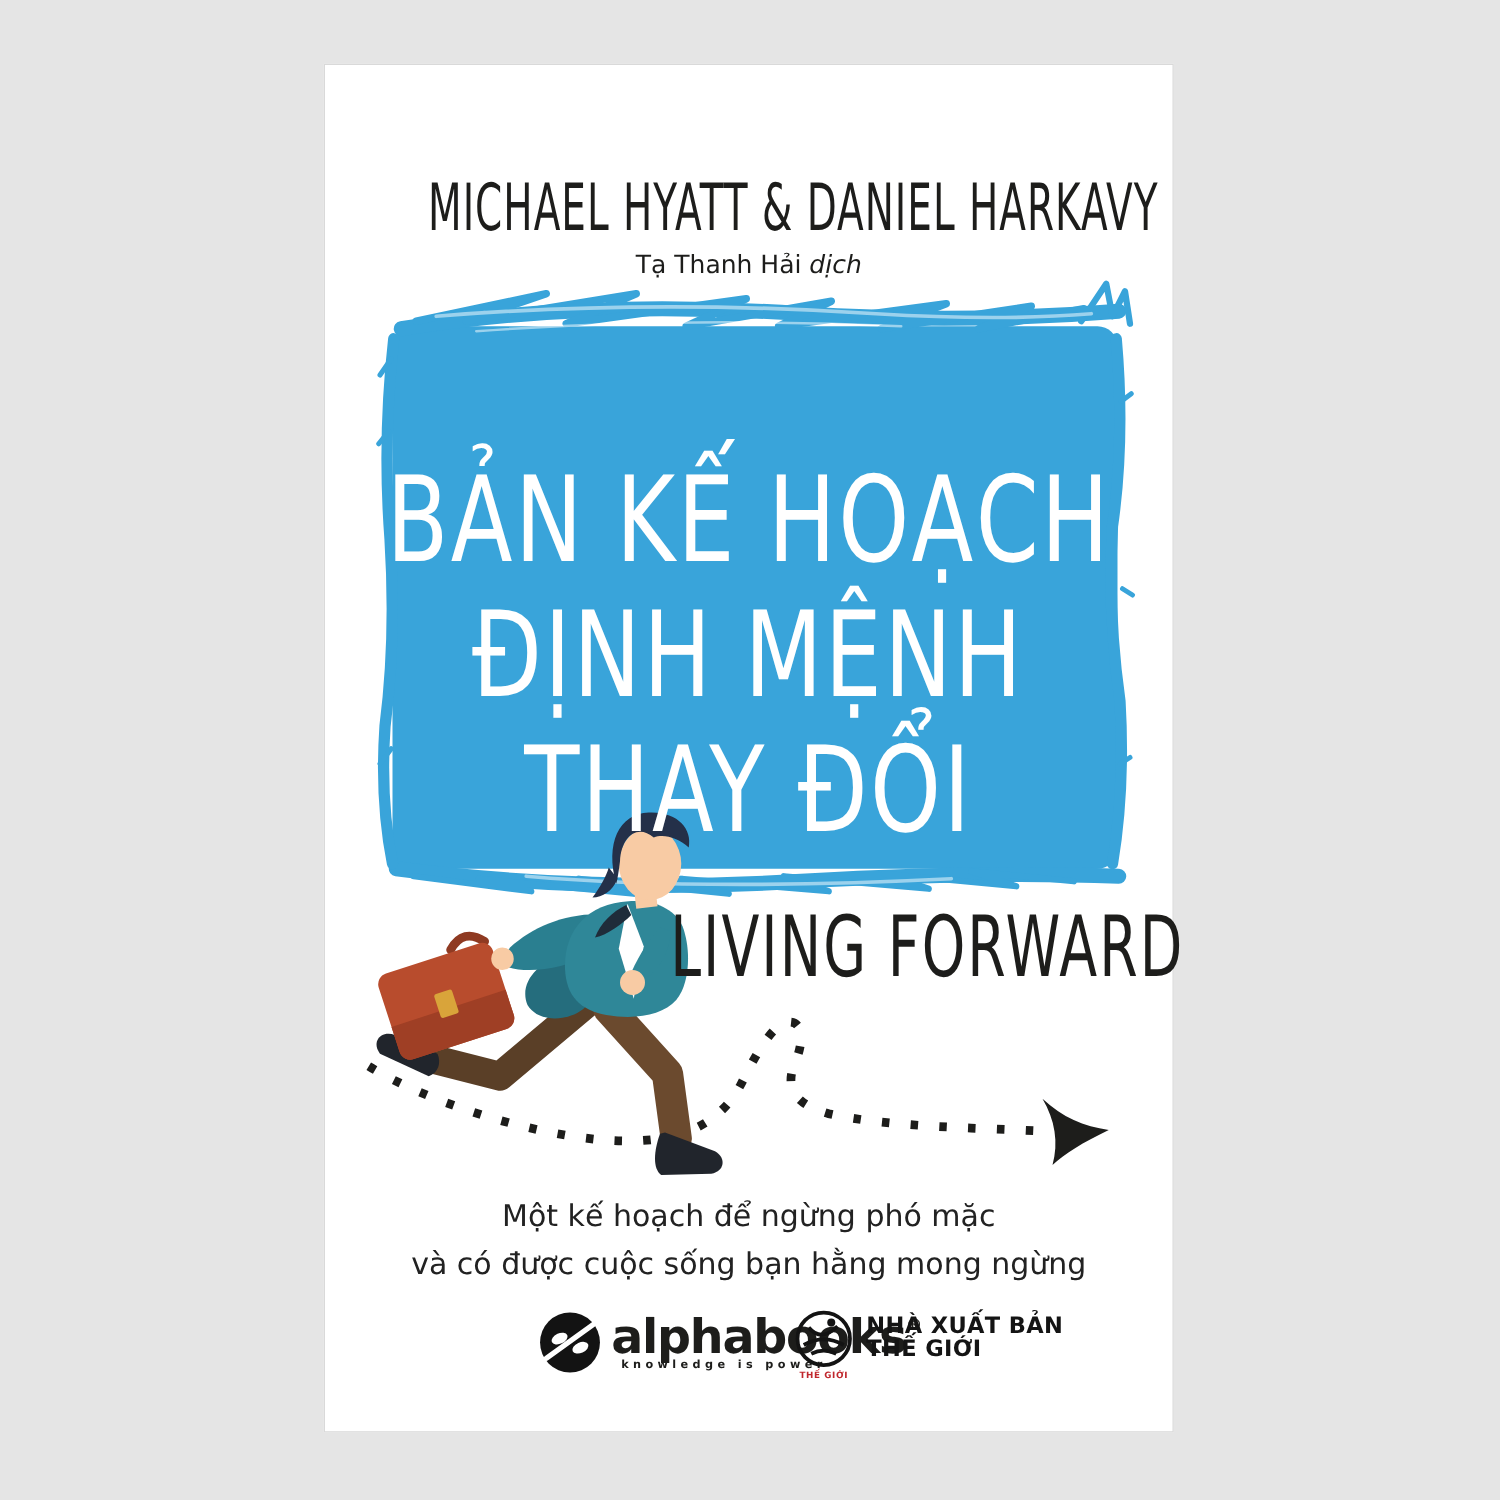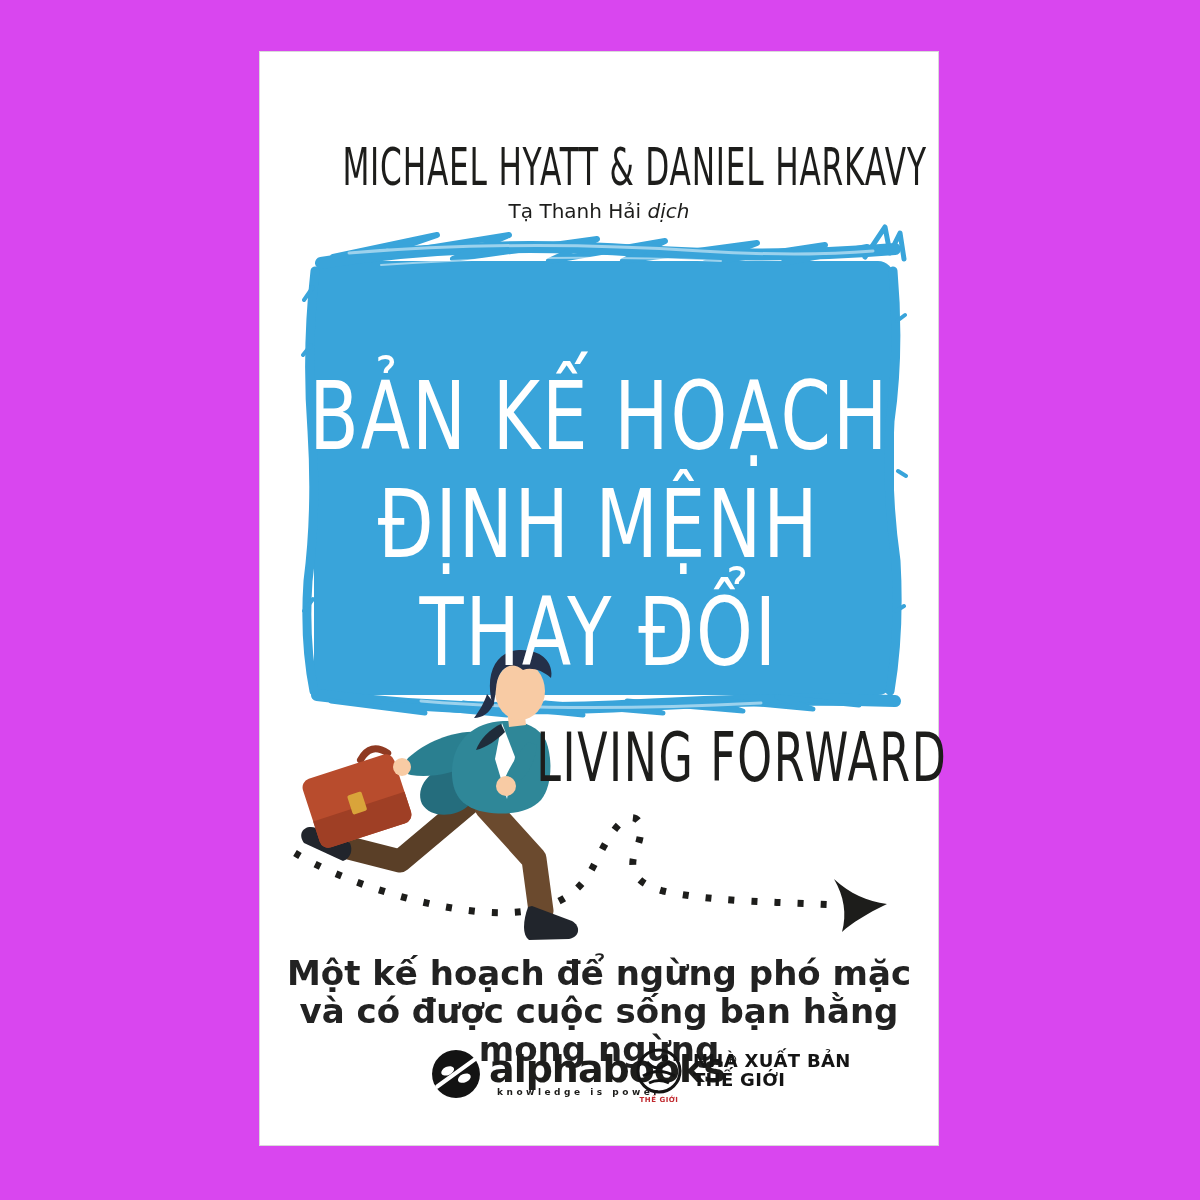--- a/index.html
+++ b/index.html
@@ -13,21 +13,21 @@
     --pants-dark:#5a3f27;
     --skin:#f8cba4;
     --hair-navy:#243049;
     --shoe:#21252c;
     --nxb-red:#c0272d;
     --clasp-gold:#d9a43a;
   }
   *{margin:0;padding:0;box-sizing:border-box;}
   body{width:1200px;height:1200px;background:#ffffff;position:relative;overflow:hidden;
        font-family:"DejaVu Sans","Liberation Sans",sans-serif;color:var(--ink);}
-  .canvas{position:absolute;inset:0;background:#d946ef;}
+  .canvas{position:absolute;inset:0;background:#e5e5e5;}
   .cover{position:absolute;left:259px;top:51px;width:680px;height:1095px;background:#fff;
          border:1px solid #d9d9d9;}
   .illustration{position:absolute;left:0;top:0;width:680px;height:1095px;display:block;}
 
   
   .panel{fill:var(--panel-blue);}
   .sc{stroke:var(--panel-blue);fill:none;stroke-linecap:round;stroke-linejoin:round;}
   .wsc{stroke:#ffffff;fill:none;opacity:.5;stroke-linecap:round;}
   .dots{stroke:var(--ink);fill:none;stroke-width:7;stroke-dasharray:6 17;}
   .arrow{fill:var(--ink);}
@@ -42,21 +42,21 @@
   .title-stack{position:absolute;left:0;top:266px;width:100%;text-align:center;color:#ffffff;margin-top:44px;}
   .title-line{height:108px;line-height:108px;white-space:nowrap;}
   .title-line span{display:inline-block;font-size:76px;letter-spacing:2px;
                    transform:scale(0.95,1.25);transform-origin:center;}
 
   .original-title{position:absolute;left:231px;top:674px;width:400px;text-align:right;white-space:nowrap;}
   .original-title span{display:inline-block;font-size:54px;font-weight:500;letter-spacing:2px;
                        transform:scale(0.82,1.25);transform-origin:center;}
 
   .tagline{position:absolute;left:0;top:902px;width:100%;text-align:center;
-           font-size:34px;line-height:38px;font-weight:bold;color:#222;}
+           font-size:24px;line-height:38px;font-weight:normal;color:#222;}
 
   .publishers{position:absolute;left:0;top:993px;width:100%;height:70px;}
   .alpha-logo{position:absolute;left:171px;top:2px;width:245px;height:62px;}
   .alpha-icon{position:absolute;left:0;top:2px;width:50px;height:50px;}
   .alpha-name{position:absolute;left:58px;top:0px;font-size:38px;font-weight:bold;letter-spacing:-1px;text-align:center;}
   .alpha-reg{font-size:13px;vertical-align:18px;font-weight:bold;}
   .alpha-slogan{position:absolute;left:66px;top:40px;font-size:9px;font-weight:bold;letter-spacing:3.5px;}
 
   .thegioi-logo{position:absolute;left:375px;top:0px;width:190px;height:66px;}
   .tg-emblem{position:absolute;left:0;top:2px;width:48px;height:48px;}

